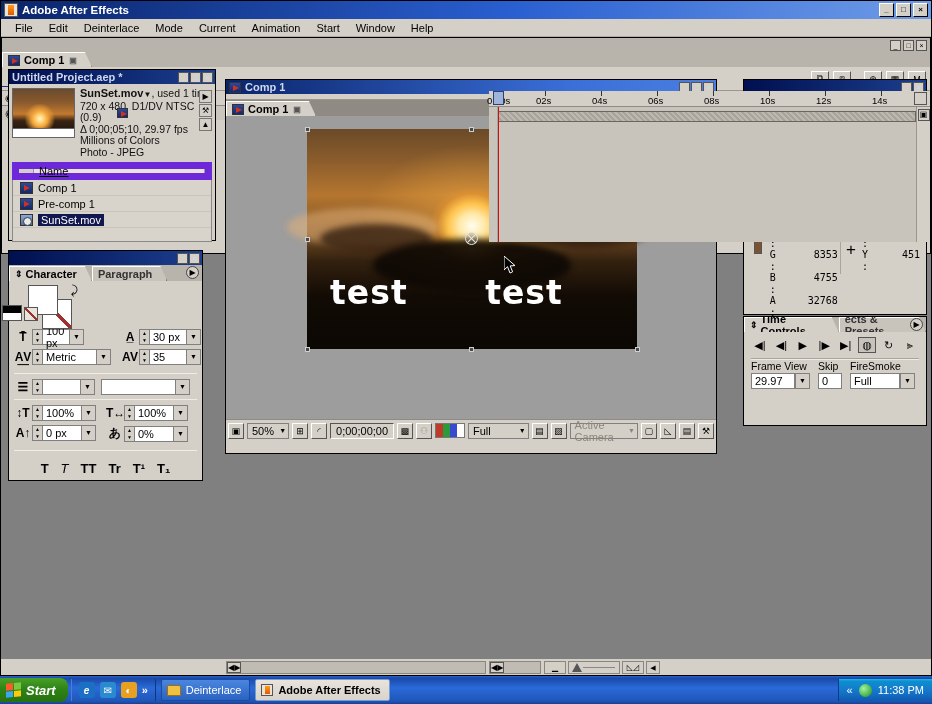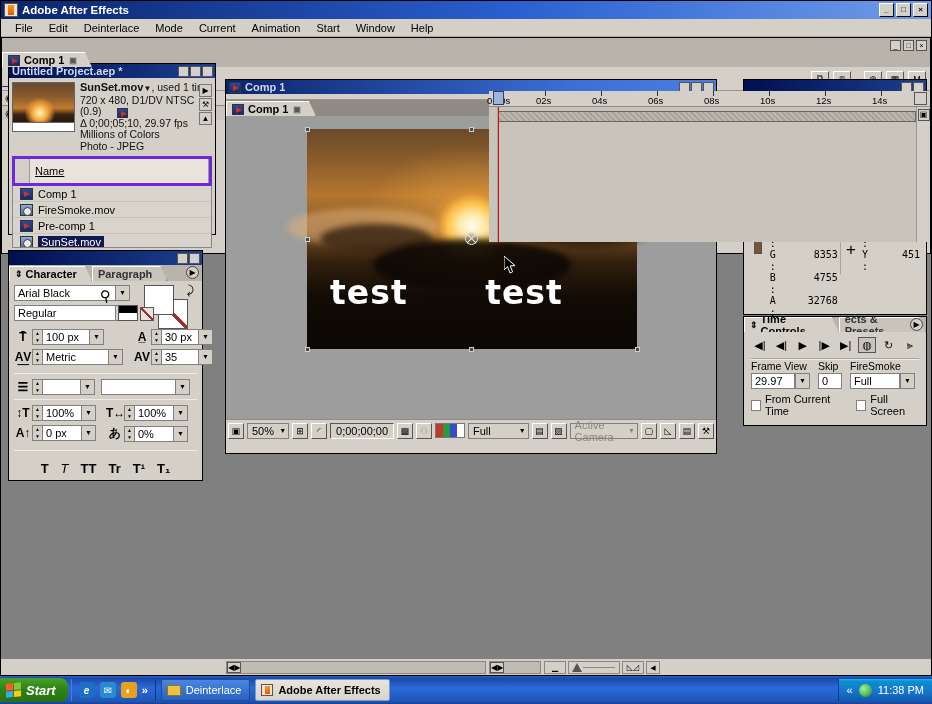--- a/index.html
+++ b/index.html
@@ -45,31 +45,31 @@
      font-size:7px; line-height:9px; text-align:center; }
   .tabrow { height:16px; background:#b8b4ac; display:flex; align-items:flex-end; position:relative; }
   .tab { height:15px; background:#d4d0c8; display:flex; align-items:center; padding:0 8px 0 5px; font-weight:bold; font-size:11px;
         border-top:1px solid #fff; border-left:1px solid #fff; border-right:1px solid #777;
         clip-path: polygon(0 0, calc(100% - 7px) 0, 100% 100%, 0 100%); padding-right:14px;}
   .tab.inactive { background:#c8c4bc; font-weight:bold; color:#333; }
   .tabarrow { position:absolute; right:3px; top:1px; width:13px; height:13px; border-radius:50%;
      background:#d4d0c8; border:1px solid #444; font-size:8px; line-height:11px; text-align:center; }
 
   
-  #project { left:7px; top:26px; width:208px; height:172px; }
+  #project { left:7px; top:32px; width:208px; height:172px; }
   .proj-info { display:flex; padding:4px 3px 2px 3px; }
   .thumb { width:66px; height:50px; border:1px solid #666;
      background:
        radial-gradient(circle at 44% 62%, #fff6d0 0%, #ffd070 9%, #f0a13a 18%, transparent 34%),
        linear-gradient(to bottom,#6a4a2e 0%, #8a5a2e 28%, #c27a2e 52%, #3a2414 66%, #120c08 100%);
      position:relative;}
   .thumb .tstrip { position:absolute; left:0; bottom:0; width:100%; height:9px; background:#fff; border-top:1px solid #666;}
   .proj-meta { padding-left:5px; font-size:10.5px; line-height:11.5px; color:#111;}
   .proj-meta b { font-size:11px; }
-  .nameheader { margin:2px 3px 0 3px; height:30px; background:#d4d0c8; border:3px solid #6d28d9;
+  .nameheader { margin:2px 3px 0 3px; height:18px; background:#d4d0c8; border:7px solid #6d28d9;
       display:flex; align-items:center;text-decoration:underline; }
   .nh-cell { border-right:1px solid #999; height:100%; display:flex; align-items:center; }
   .nh-blank { width:15px; }
   .nh-name { flex:1; padding-left:5px; background:#e8e4dc; font-size:11px;}
   .proj-list { margin:0 3px; height:62px; background:#d8d4cc; border:1px solid #888; border-top:none; overflow:hidden; position:relative;}
   .proj-item { height:16px; display:flex; align-items:center; padding-left:7px; border-bottom:1px solid #c8c4bc;}
   .proj-item.sel .pi-label { background:#11174f; color:#fff; padding:0 3px; }
   .pi-icon { width:13px; height:12px; margin-right:5px; border:1px solid #333; position:relative; }
   .pi-icon.comp { background:linear-gradient(#2b4a9a,#102a6a); }
   .pi-icon.comp:after{ content:""; position:absolute; left:3px; top:2px; width:0;height:0;
@@ -275,24 +275,20 @@
           <span class="nh-cell nh-blank"></span>
           <span class="nh-cell nh-name">Name</span>
         </div>
 
         <div class="proj-list">
           <div class="proj-item">
             <span class="pi-icon comp"></span>
             <span class="pi-label">Comp 1</span>
           </div>
           <div class="proj-item">
-            <span class="pi-icon mov"></span>
-            <span class="pi-label">FireSmoke.mov</span>
-          </div>
-          <div class="proj-item">
             <span class="pi-icon comp"></span>
             <span class="pi-label">Pre-comp 1</span>
           </div>
           <div class="proj-item sel">
             <span class="pi-icon mov"></span>
             <span class="pi-label">SunSet.mov</span>
           </div>
         </div>
 
         <div class="proj-side">
@@ -315,58 +311,48 @@
             <span>Character</span>
           </div>
           <div class="tab inactive">
             <span>Paragraph</span>
           </div>
           <div class="tabarrow">▶</div>
         </div>
 
         <div class="char-body">
           <div style="display:flex;">
-            <div style="width:116px;">
-              <div class="crow">
-                <span class="cfield" style="width:101px">Arial Black</span>
-                <span class="cdrop">▼</span>
-              </div>
-              <div class="crow">
-                <span class="cfield" style="width:101px">Regular</span>
-                <span class="cdrop">▼</span>
-              </div>
-            </div>
             <div class="swatches">
               <span class="eyedrop">⚲</span>
               <span class="sw-back"></span>
               <span class="sw-front"></span>
               <span class="sw-swap">⤸</span>
               <span class="sw-bw"></span>
               <span class="sw-none"></span>
             </div>
           </div>
 
           <div style="display:flex;gap:10px;margin-top:2px;">
             <div>
               <div class="crow">
                 <span class="ico">T̄</span>
                 <span class="spin">
                     <i>▲</i>
                     <i>▼</i>
                   </span>
-                <span class="numfield" style="width:46px">100 px</span>
+                <span class="numfield" style="width:26px">100 px</span>
                 <span class="cdrop">▼</span>
               </div>
               <div class="crow">
                 <span class="ico">A͟V</span>
                 <span class="spin">
                     <i>▲</i>
                     <i>▼</i>
                   </span>
-                <span class="numfield" style="width:65px">Metric</span>
+                <span class="numfield" style="width:53px">Metric</span>
                 <span class="cdrop">▼</span>
               </div>
             </div>
             <div>
               <div class="crow">
                 <span class="ico">A̲</span>
                 <span class="spin">
                     <i>▲</i>
                     <i>▼</i>
                   </span>
@@ -668,30 +654,20 @@
             <div class="ram-lab">Skip</div>
             <span class="ram-inp" style="width:24px">0</span>
           </div>
           <div>
             <div class="ram-lab">FireSmoke</div>
             <div style="display:flex">
               <span class="ram-inp" style="width:50px">Full</span>
               <span class="cdrop">▼</span>
             </div>
           </div>
-        </div>
-        <div class="ram-chkrow">
-          <span style="display:flex;align-items:center">
-            <span class="chk"></span>
-            <span>From Current Time</span>
-          </span>
-          <span style="display:flex;align-items:center">
-            <span class="chk"></span>
-            <span>Full Screen</span>
-          </span>
         </div>
       </div>
 
       <div id="timeline">
         <div class="tl-topbar">
           <span class="pt-btn">_</span>
           <span class="pt-btn">□</span>
           <span class="pt-btn">×</span>
         </div>
         <div class="tl-tabrow">

